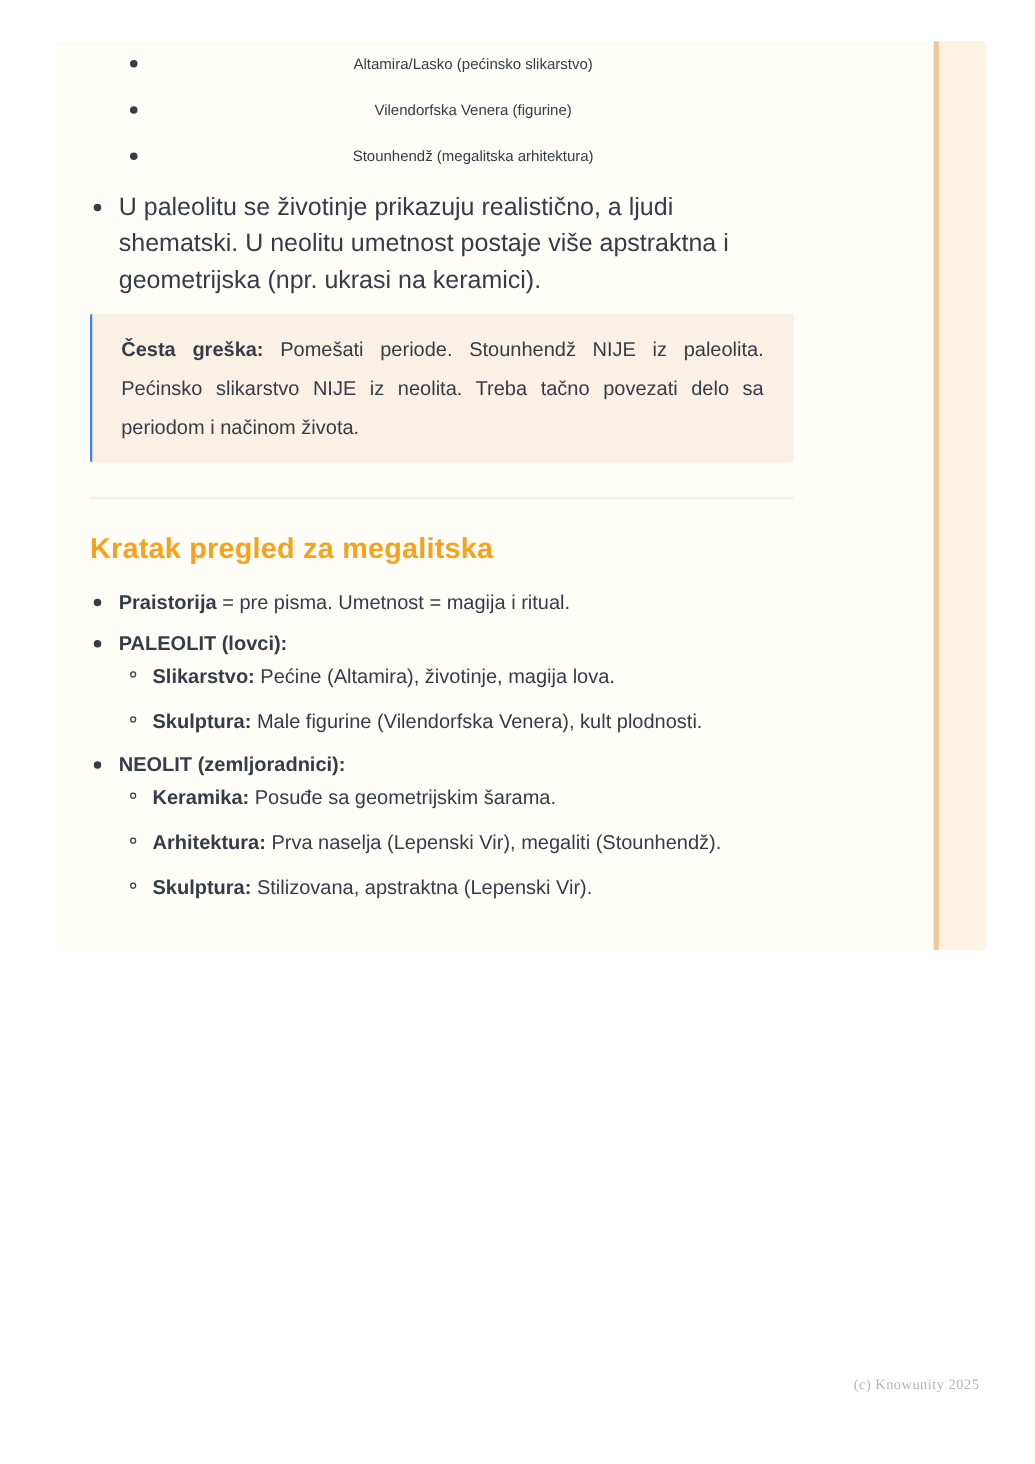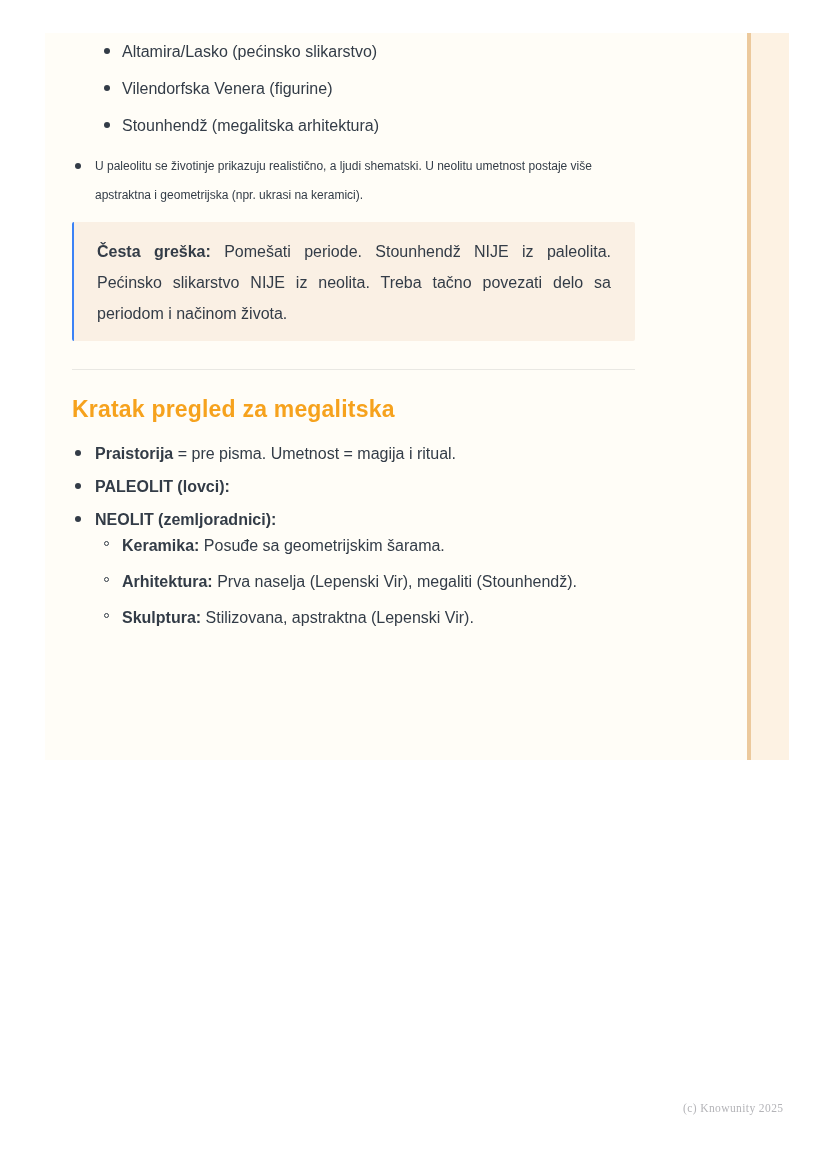--- a/index.html
+++ b/index.html
@@ -32,37 +32,38 @@
     left: 27px; top: 8px;
     width: 563px;
   }
 
   ul { list-style: none; }
 
   
   .top-list .li {
     position: relative;
     padding-left: 50px;
-    font-size: 16px;
+    font-size: 12px;
     line-height: 21px;
     margin-bottom: 16px;
+    text-align: center;
   }
   .top-list .li .dot {
     position: absolute;
     left: 32px; top: 7px;
     width: 6px; height: 6px;
     border-radius: 50%;
     background: #333c47;
   }
 
   
   .para-item {
     position: relative;
     padding-left: 23px;
-    font-size: 12px;
+    font-size: 20px;
     line-height: 29px;
     margin-top: 14px;
   }
   .para-item .dot {
     position: absolute;
     left: 3px; top: 11px;
     width: 6px; height: 6px;
     border-radius: 50%;
     background: #333c47;
   }
@@ -178,20 +179,30 @@
     <ul class="review-list">
 
       <li class="l1">
         <span class="dot"></span>
         <b>Praistorija</b><span> = pre pisma. Umetnost = magija i ritual.</span>
       </li>
 
       <li class="l1">
         <span class="dot"></span>
         <b>PALEOLIT (lovci):</b><span></span>
+        <ul class="sub-list">
+          <li class="l2">
+            <span class="circle"></span>
+            <b>Slikarstvo:</b><span> Pećine (Altamira), životinje, magija lova.</span>
+          </li>
+          <li class="l2">
+            <span class="circle"></span>
+            <b>Skulptura:</b><span> Male figurine (Vilendorfska Venera), kult plodnosti.</span>
+          </li>
+        </ul>
       </li>
 
       <li class="l1">
         <span class="dot"></span>
         <b>NEOLIT (zemljoradnici):</b><span></span>
         <ul class="sub-list">
           <li class="l2">
             <span class="circle"></span>
             <b>Keramika:</b><span> Posuđe sa geometrijskim šarama.</span>
           </li>

